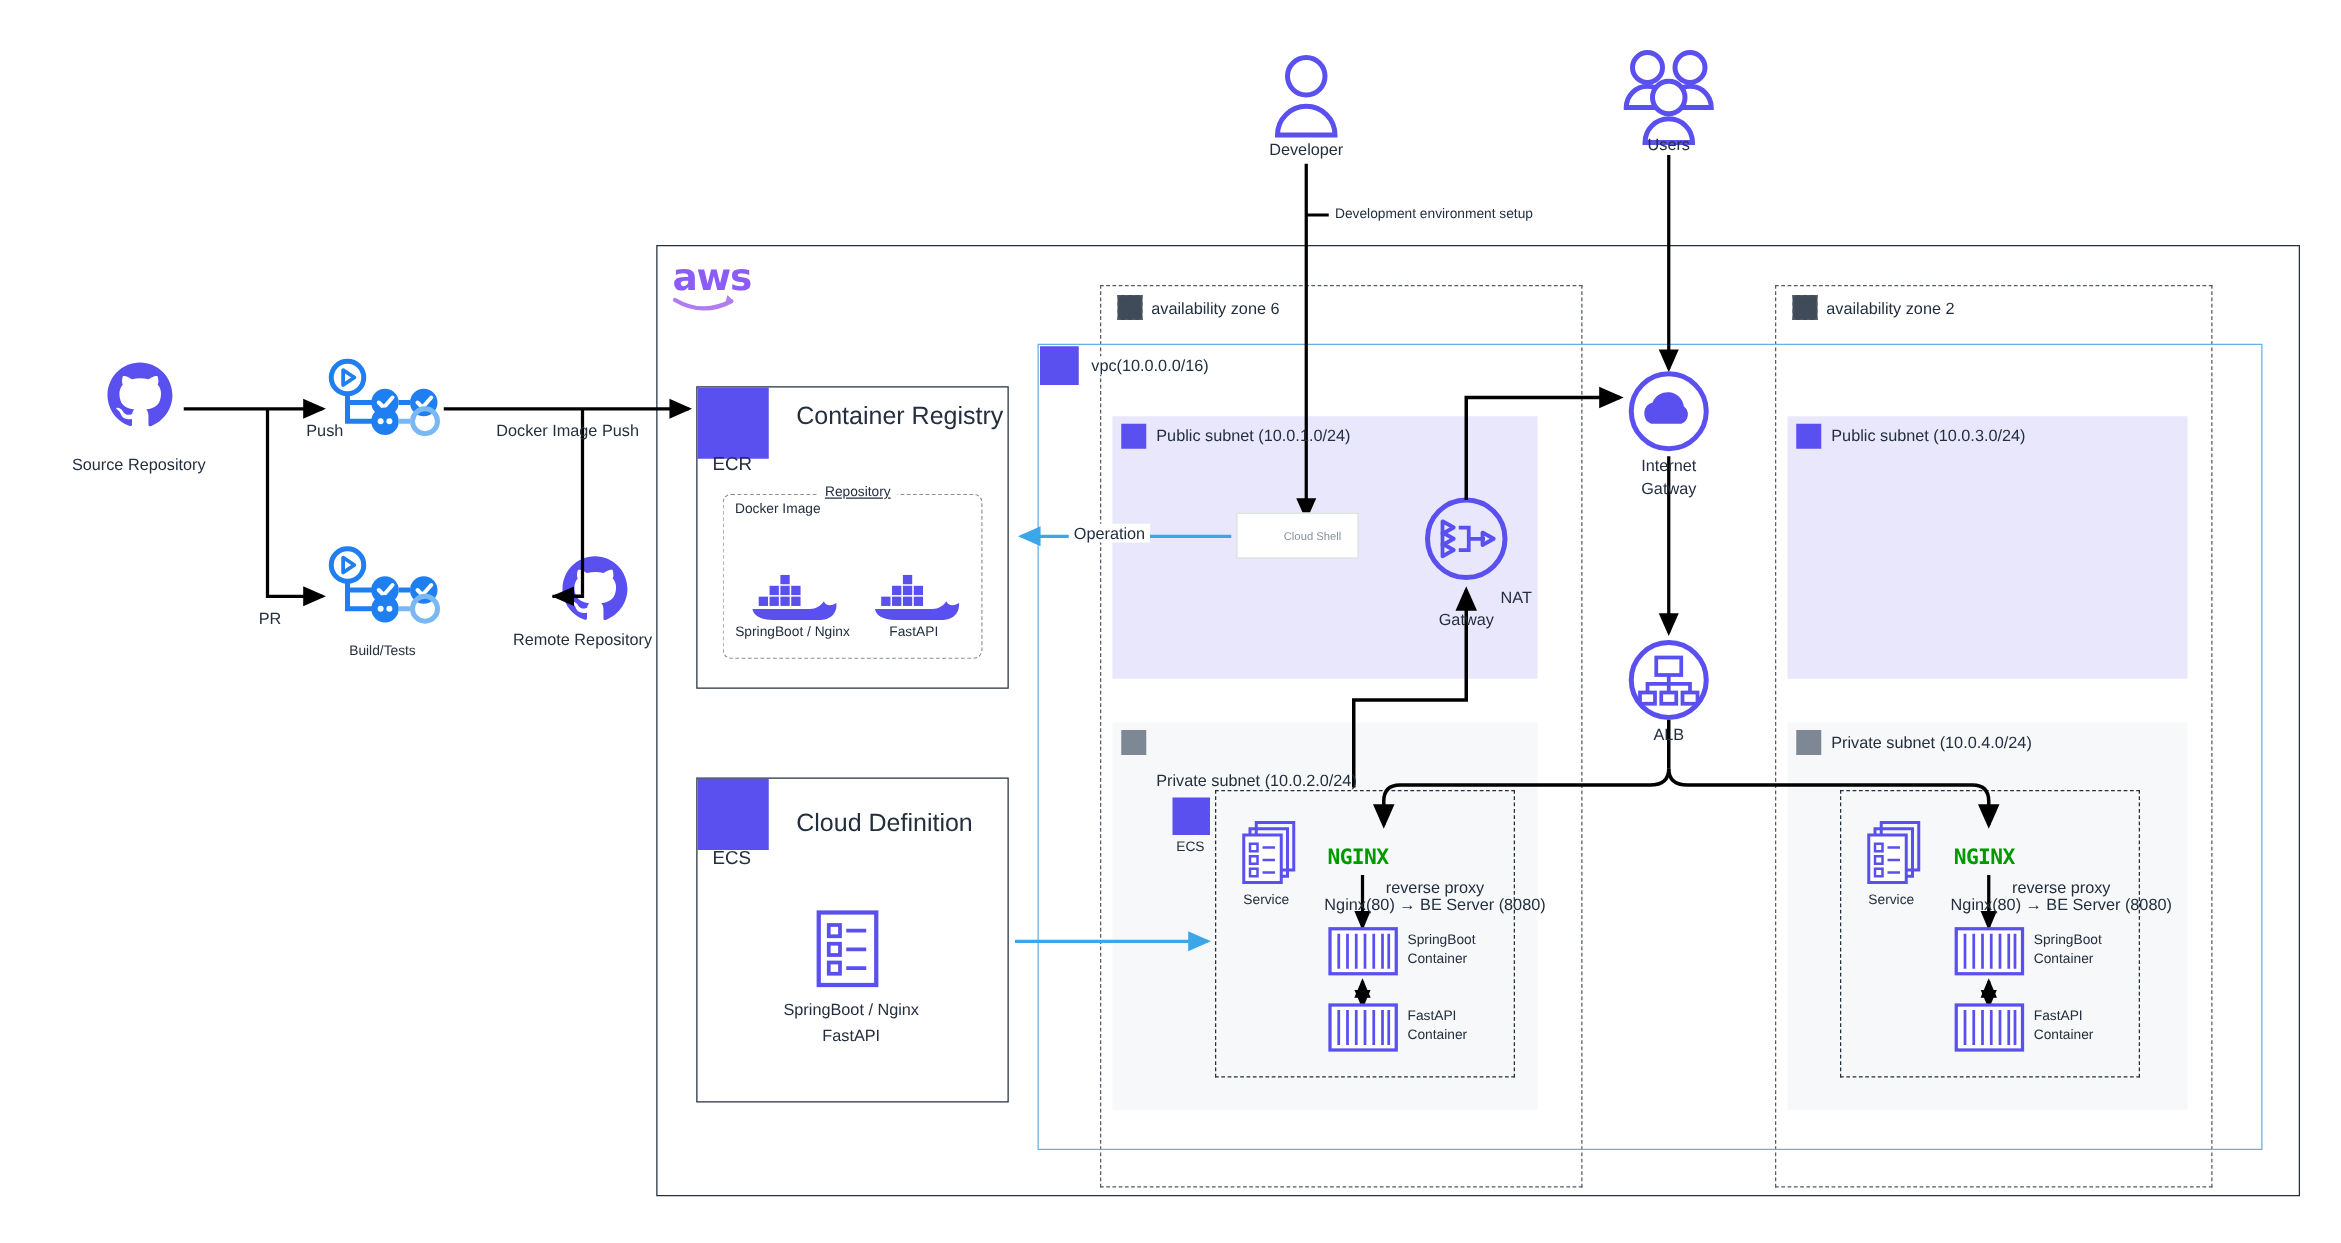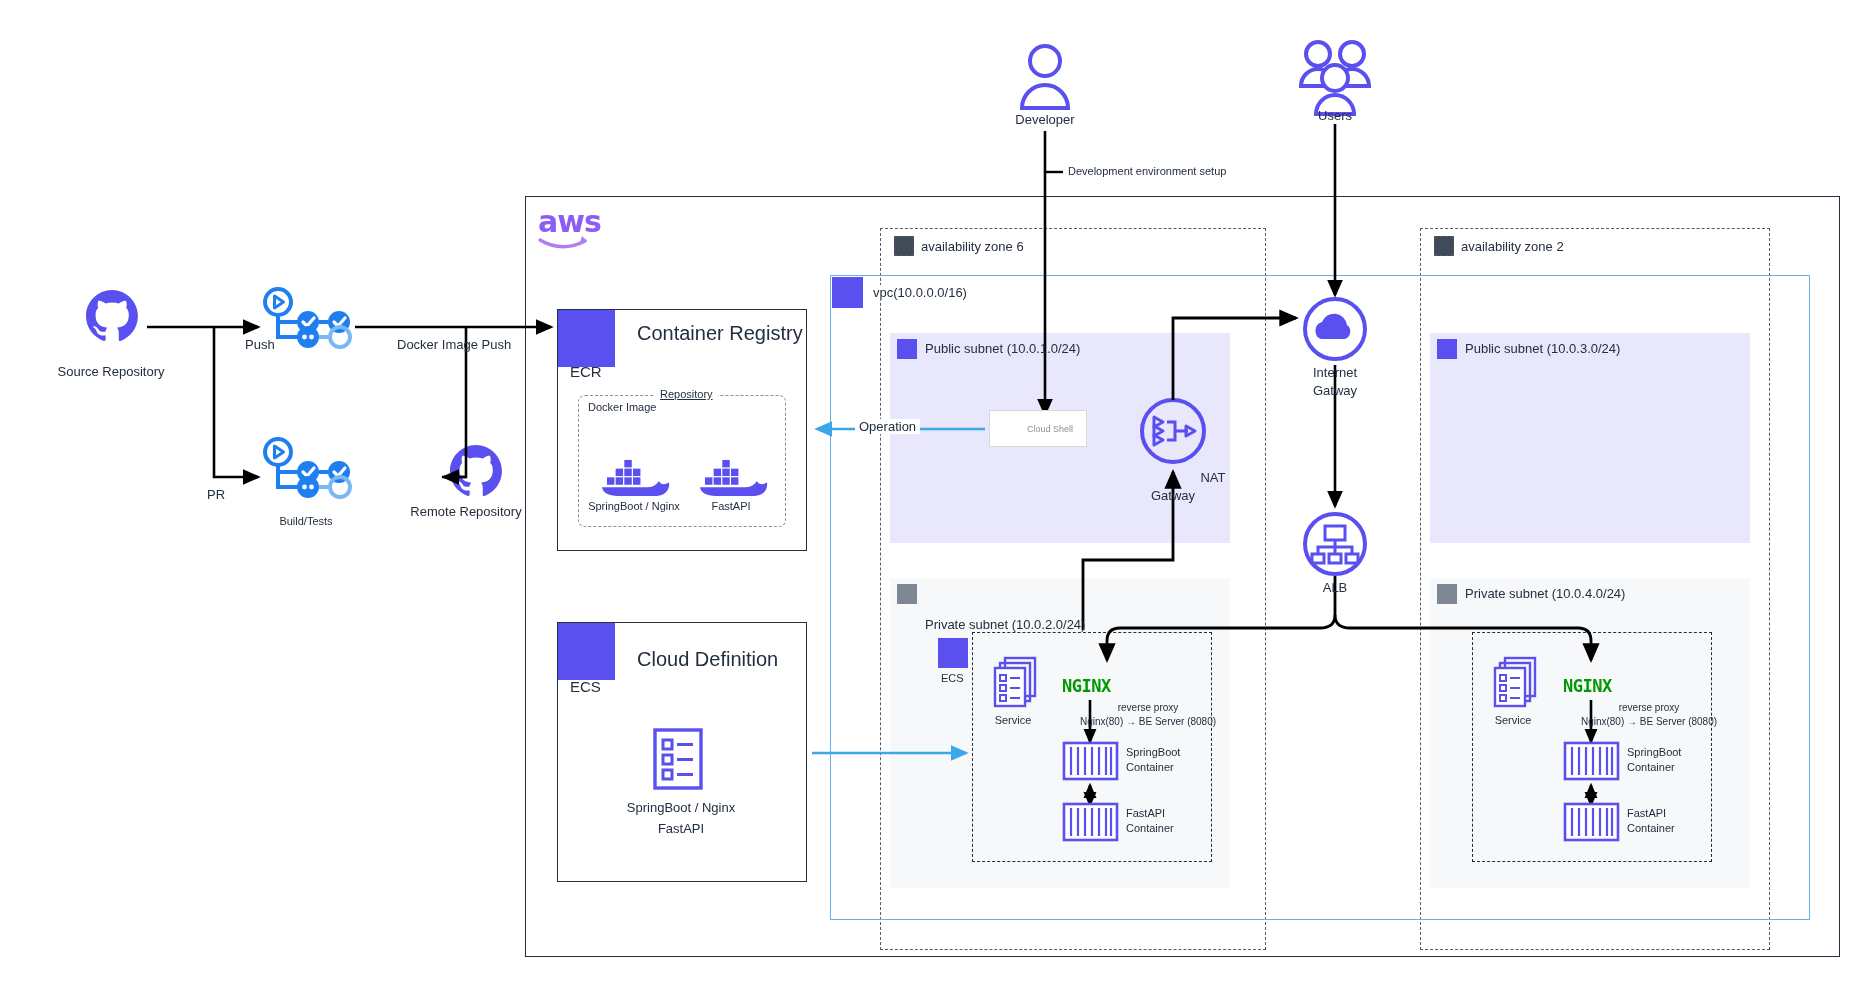--- a/index.html
+++ b/index.html
@@ -6,21 +6,21 @@
   html, body { margin:0; padding:0; background:#ffffff; }
   body {
     width:1873px; height:994px; position:relative;
     font-family:"Liberation Sans", sans-serif;
     color:#232f3e; overflow:hidden;
   }
   .abs { position:absolute; }
   .lbl { position:absolute; font-size:13px; color:#232f3e; white-space:nowrap; }
   .lbl.c { transform:translateX(-50%); text-align:center; }
   .lbl.sm { font-size:11px; }
-  .lbl.xs { font-size:10px; }
+  .lbl.xs { font-size:13px; }
   .lbl.big { font-size:20px; }
   .lbl.mid { font-size:15px; }
   svg { position:absolute; left:0; top:0; overflow:visible; }
 
   
   #aws-cloud { left:525px; top:196px; width:1315px; height:761px;
                border:1.5px solid #232f3e; background:#fff; }
   .az { position:absolute; border:1.6px dashed #545b64; }
   #az1 { left:880px; top:228px; width:386px; height:722px; }
   #az2 { left:1420px; top:228px; width:350px; height:722px; }

